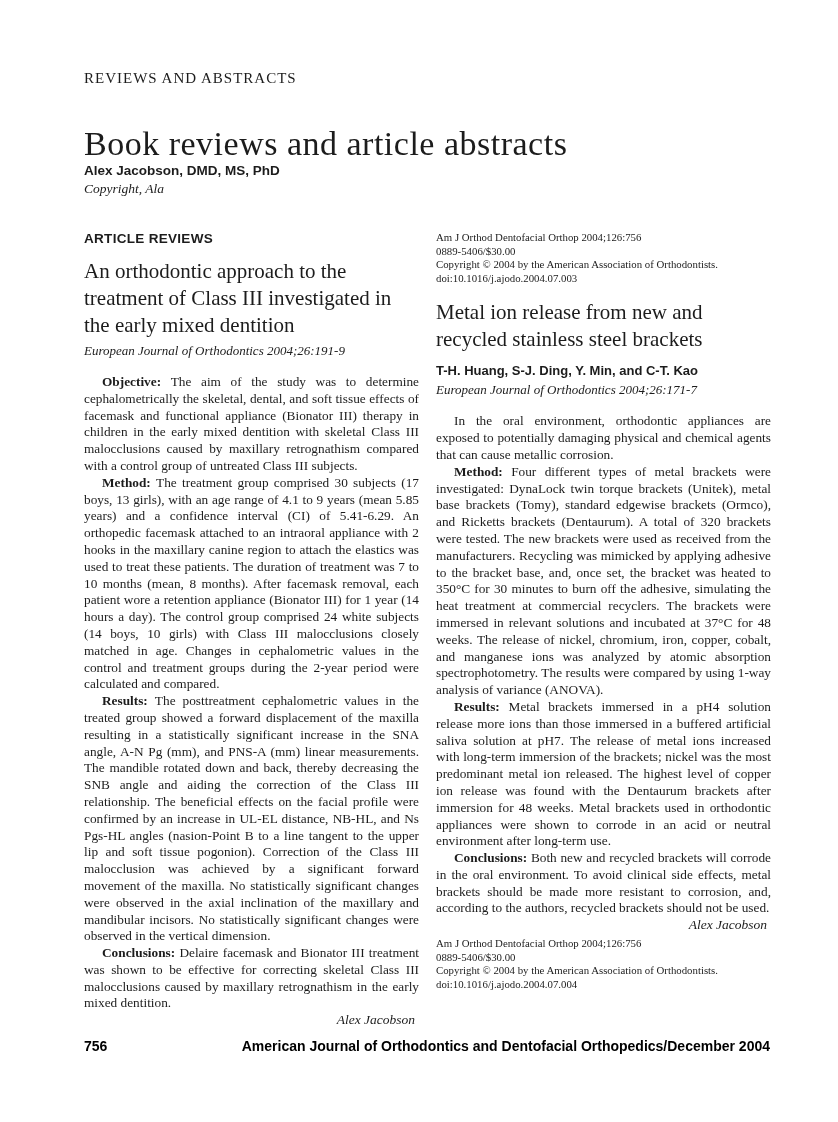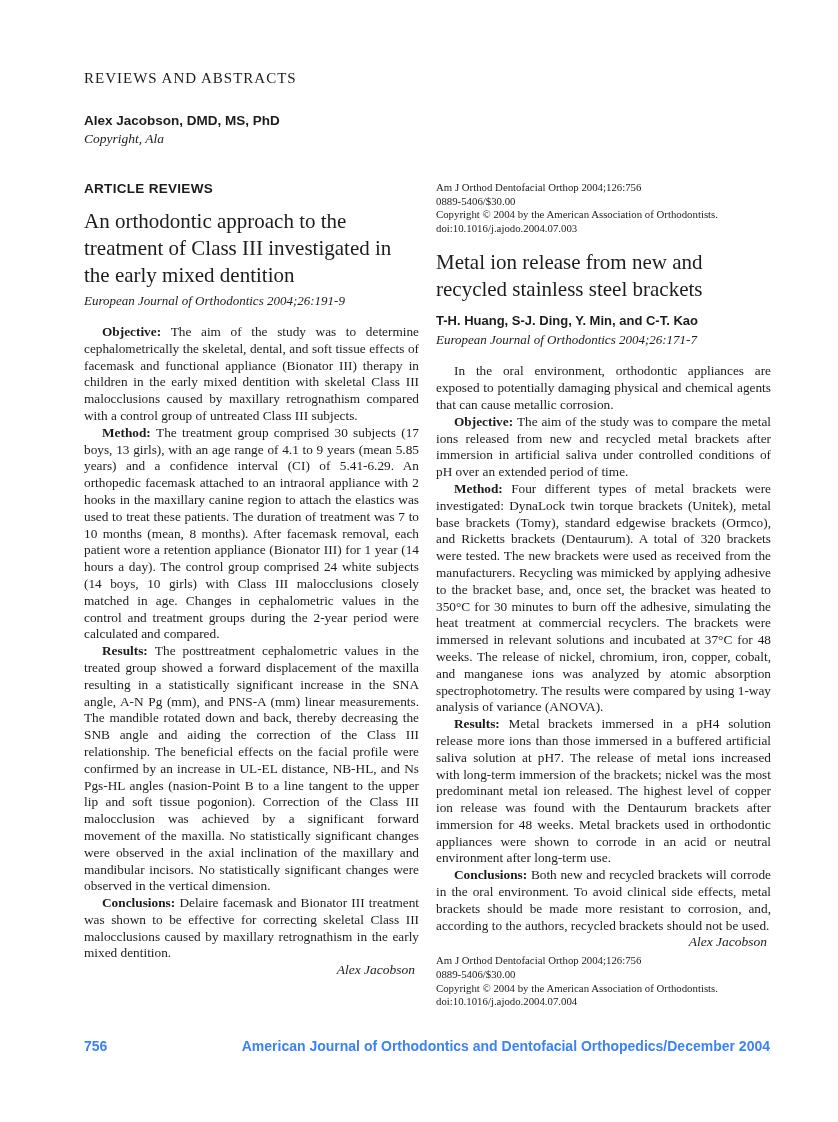--- a/index.html
+++ b/index.html
@@ -10,21 +10,20 @@
     height: 1122px;
     background: #ffffff;
     font-family: "Liberation Serif", serif;
     color: #1c1c1c;
     overflow: hidden;
   }
   .content { position: absolute; left: 84px; top: 16px; width: 687px; }
   .kicker { margin-top: 54px; font-size: 15px; letter-spacing: 1px; }
   .main-title { margin-top: 38px; font-size: 34px; font-weight: normal; letter-spacing: 0.5px; }
   .page-author {
-    margin-top: 26px;
     font-family: "Liberation Sans", sans-serif;
     font-weight: bold;
     font-size: 13.5px;
   }
   .page-location { font-style: italic; font-size: 13.5px; margin-top: 3px; }
   .columns { display: flex; gap: 17px; margin-top: 34px; }
   .col { width: 335px; }
   .section-heading {
     font-family: "Liberation Sans", sans-serif;
     font-weight: bold;
@@ -54,31 +53,32 @@
     position: absolute;
     left: 84px;
     right: 68px;
     top: 1038px;
     display: flex;
     justify-content: space-between;
     align-items: baseline;
     font-family: "Liberation Sans", sans-serif;
     font-weight: bold;
     font-size: 14px;
-    color: #3b82f6;
+    color: #000000;
   }
 </style>
 </head>
 <body>
 
 <div class="page">
   <div class="content">
 
     <div class="kicker">REVIEWS AND ABSTRACTS</div>
 
+    <h1 class="main-title">Book reviews and article abstracts</h1>
 
     <div class="page-author">Alex Jacobson, DMD, MS, PhD</div>
     <div class="page-location">Copyright, Ala</div>
 
     <div class="columns">
 
       <div class="col">
         <div class="section-heading">ARTICLE REVIEWS</div>
         <h2 class="article-title">An orthodontic approach to the treatment of Class III investigated in the early mixed dentition</h2>
         <div class="article-source">European Journal of Orthodontics 2004;26:191-9</div>
@@ -96,21 +96,20 @@
             <div>Am J Orthod Dentofacial Orthop 2004;126:756</div>
             <div>0889-5406/$30.00</div>
             <div>Copyright © 2004 by the American Association of Orthodontists.</div>
             <div>doi:10.1016/j.ajodo.2004.07.003</div>
           </div>
         <h2 class="article-title rc-title">Metal ion release from new and recycled stainless steel brackets</h2>
         <div class="article-authors">T-H. Huang, S-J. Ding, Y. Min, and C-T. Kao</div>
         <div class="article-source">European Journal of Orthodontics 2004;26:171-7</div>
         <div class="abstract">
             <p class="body-para">In the oral environment, orthodontic appliances are exposed to potentially damaging physical and chemical agents that can cause metallic corrosion.</p>
-            <p class="body-para"><strong>Objective: </strong>The aim of the study was to compare the metal ions released from new and recycled metal brackets after immersion in artificial saliva under controlled conditions of pH over an extended period of time.</p>
             <p class="body-para"><strong>Method: </strong>Four different types of metal brackets were investigated: DynaLock twin torque brackets (Unitek), metal base brackets (Tomy), standard edgewise brackets (Ormco), and Ricketts brackets (Dentaurum). A total of 320 brackets were tested. The new brackets were used as received from the manufacturers. Recycling was mimicked by applying adhesive to the bracket base, and, once set, the bracket was heated to 350°C for 30 minutes to burn off the adhesive, simulating the heat treatment at commercial recyclers. The brackets were immersed in relevant solutions and incubated at 37°C for 48 weeks. The release of nickel, chromium, iron, copper, cobalt, and manganese ions was analyzed by atomic absorption spectrophotometry. The results were compared by using 1-way analysis of variance (ANOVA).</p>
             <p class="body-para"><strong>Results: </strong>Metal brackets immersed in a pH4 solution release more ions than those immersed in a buffered artificial saliva solution at pH7. The release of metal ions increased with long-term immersion of the brackets; nickel was the most predominant metal ion released. The highest level of copper ion release was found with the Dentaurum brackets after immersion for 48 weeks. Metal brackets used in orthodontic appliances were shown to corrode in an acid or neutral environment after long-term use.</p>
             <p class="body-para"><strong>Conclusions: </strong>Both new and recycled brackets will corrode in the oral environment. To avoid clinical side effects, metal brackets should be made more resistant to corrosion, and, according to the authors, recycled brackets should not be used.</p>
           </div>
         <div class="signature">Alex Jacobson</div>
         <div class="citation citation-bottom">
             <div>Am J Orthod Dentofacial Orthop 2004;126:756</div>
             <div>0889-5406/$30.00</div>
             <div>Copyright © 2004 by the American Association of Orthodontists.</div>
             <div>doi:10.1016/j.ajodo.2004.07.004</div>

